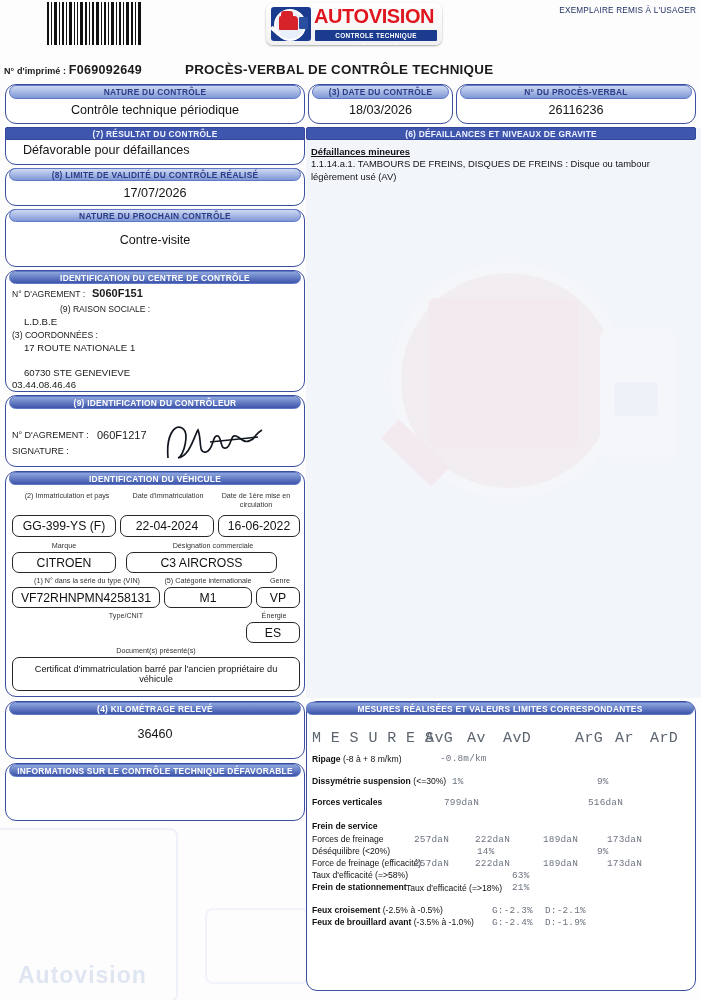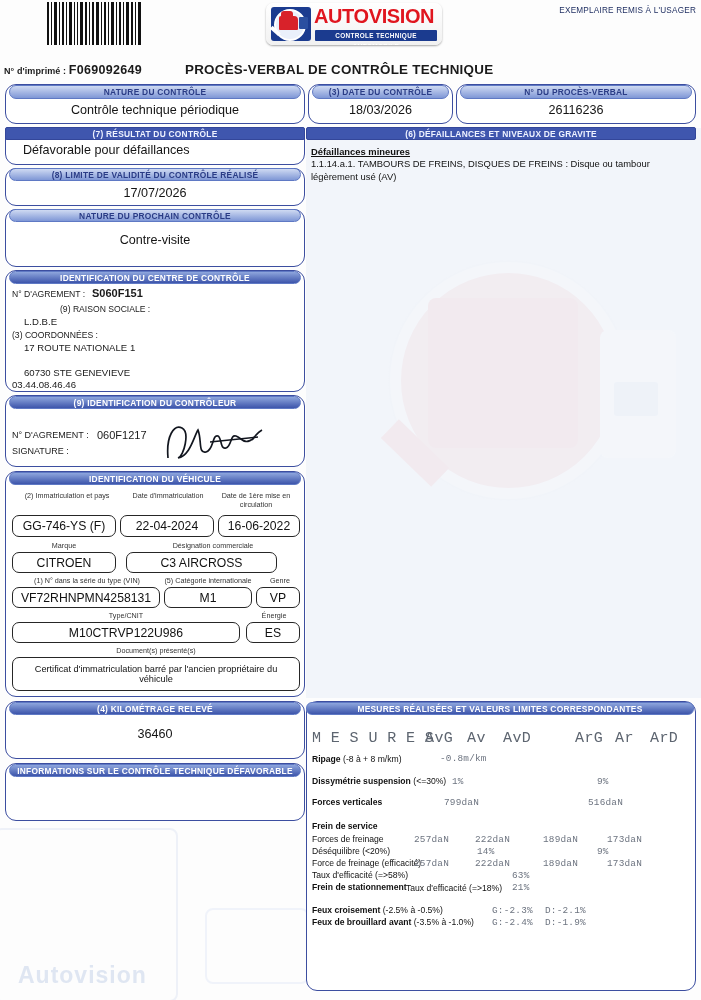--- a/index.html
+++ b/index.html
@@ -184,39 +184,38 @@
     <path d="M48,24 L96,19" fill="none" stroke="#12161f" stroke-width="1.5"></path>
   </svg>
 
   <div class="frame" style="left:5px;top:471px;width:300px;height:226px;"></div>
   <div class="hdr deep" style="left:9px;top:472px;width:292px;height:13px;border-radius:6px;">IDENTIFICATION DU VÉHICULE</div>
 
   <div class="vcap" style="left:12px;top:492px;width:110px;">(2) Immatriculation et pays</div>
   <div class="vcap" style="left:118px;top:492px;width:100px;">Date d'immatriculation</div>
   <div class="vcap" style="left:212px;top:492px;width:88px;">Date de 1ère mise en circulation</div>
 
-  <div class="vbox" style="left:12px;top:515px;width:104px;height:22px;">GG-746-YS (F)</div>
+  <div class="vbox" style="left:12px;top:515px;width:104px;height:22px;">GG-399-YS (F)</div>
   <div class="vbox" style="left:120px;top:515px;width:94px;height:22px;">22-04-2024</div>
   <div class="vbox" style="left:218px;top:515px;width:82px;height:22px;">16-06-2022</div>
 
   <div class="vcap" style="left:12px;top:542px;width:104px;">Marque</div>
   <div class="vcap" style="left:126px;top:542px;width:174px;">Désignation commerciale</div>
   <div class="vbox" style="left:12px;top:552px;width:104px;height:21px;">CITROEN</div>
   <div class="vbox" style="left:126px;top:552px;width:151px;height:21px;">C3 AIRCROSS</div>
 
   <div class="vcap" style="left:12px;top:577px;width:150px;">(1) N° dans la série du type (VIN)</div>
   <div class="vcap" style="left:162px;top:577px;width:92px;">(5) Catégorie internationale</div>
   <div class="vcap" style="left:258px;top:577px;width:44px;">Genre</div>
   <div class="vbox" style="left:12px;top:587px;width:148px;height:21px;">VF72RHNPMN4258131</div>
   <div class="vbox" style="left:164px;top:587px;width:88px;height:21px;">M1</div>
   <div class="vbox" style="left:256px;top:587px;width:44px;height:21px;">VP</div>
 
   <div class="vcap" style="left:12px;top:612px;width:228px;">Type/CNIT</div>
   <div class="vcap" style="left:248px;top:612px;width:52px;">Énergie</div>
-  <div class="vbox" style="left:12px;top:622px;width:228px;height:21px;">M10CTRVP122U986</div>
   <div class="vbox" style="left:246px;top:622px;width:54px;height:21px;">ES</div>
 
   <div class="vcap" style="left:12px;top:647px;width:288px;">Document(s) présenté(s)</div>
   <div class="vbox" style="left:12px;top:657px;width:288px;height:34px;font-size:9.2px;padding:0 6px;box-sizing:border-box;text-align:center;">Certificat d'immatriculation barré par l'ancien propriétaire du véhicule</div>
 
   <div class="frame" style="left:5px;top:701px;width:300px;height:58px;"></div>
   <div class="hdr deep" style="left:9px;top:702px;width:292px;height:13px;">(4) KILOMÉTRAGE RELEVÉ</div>
   <div class="val" style="left:5px;top:727px;width:300px;">36460</div>
 
   <div class="frame" style="left:5px;top:763px;width:300px;height:58px;"></div>

